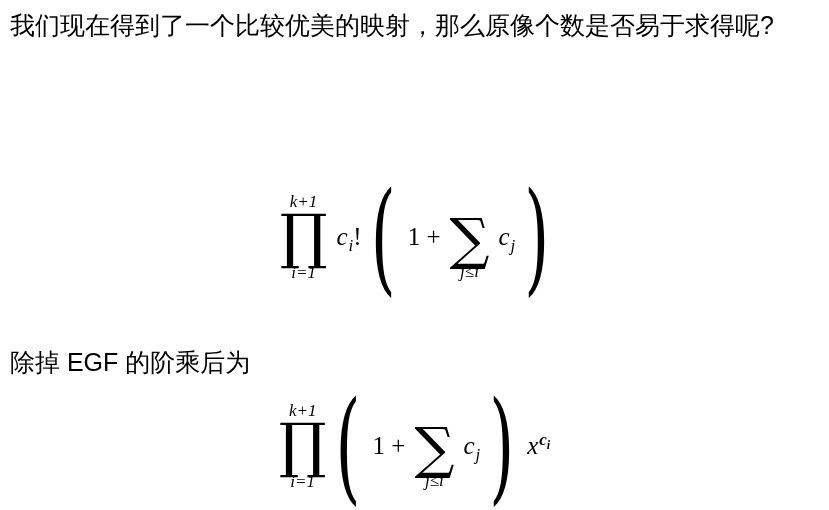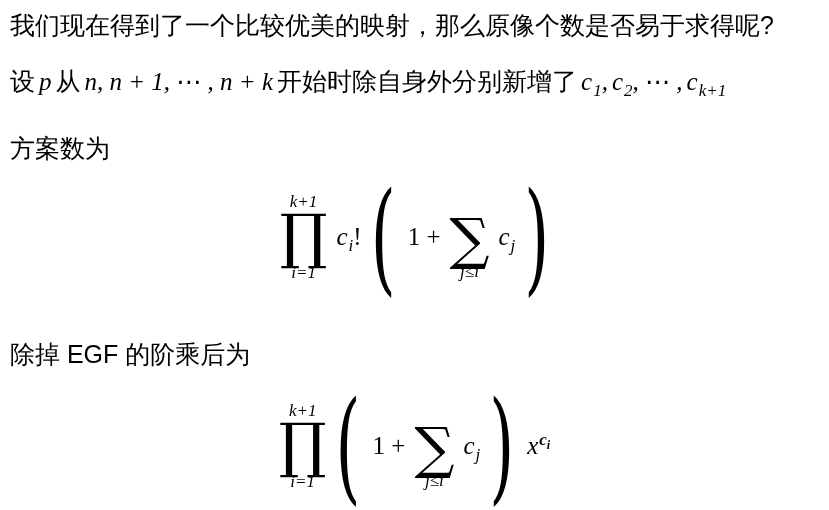--- a/index.html
+++ b/index.html
@@ -30,21 +30,21 @@
   .t25 { font-size: 25px; }
   .msub  { font-size: 17px; position: relative; top: 6px; margin-left: 1px; }
   .msup  { font-size: 17px; position: relative; top: -9px; margin-left: 1px; line-height: 1; font-weight: bold; }
   .msubsub { font-size: 12px; position: relative; top: 4px; }
 
   .textline { position: absolute; left: 10px; white-space: nowrap; line-height: 30px; }
   #line-intro   { top: 10px; }
   #line-setup-a { top: 66px; }
   #line-setup-b { top: 101px; }
   #line-scheme  { top: 133px; }
-  #line-egf     { top: 339px; }
+  #line-egf     { top: 347px; }
 
   
   .formula {
     position: absolute;
     left: 0;
     width: 829px;
     height: 102px;
     display: flex;
     justify-content: center;
     align-items: center;
@@ -87,33 +87,22 @@
   .oneplus { margin-left: 3px; }
   .xterm { margin-left: 4px; }
 </style>
 </head>
 <body>
 
 <div class="page">
 
   <div id="line-intro" class="textline zh">我们现在得到了一个比较优美的映射，那么原像个数是否易于求得呢?</div>
 
-  <div id="line-setup-a" class="textline">
-    <span class="zh">设</span>
-    <span class="mi t25">p</span>
-    <span class="zh">从</span>
-    <span class="mi t25">n, n + 1, ⋯ , n + k</span>
-    <span class="zh">开始时除自身外分别新增了</span>
-    <span class="term"><span class="mi t25">c</span><span class="mi msub">1</span><span class="mi t25">,</span>
-      <span class="mi t25">c</span><span class="mi msub">2</span><span class="mi t25">, ⋯ ,</span>
-      <span class="mi t25">c</span><span class="mi msub">k+1</span></span>
-  </div>
 
 
-  <div id="line-scheme" class="textline zh">方案数为</div>
 
   <div id="formula-1" class="formula">
     <span class="limcol">
       <span class="limit">k+1</span>
       <span class="bigop prod">∏</span>
       <span class="limit">i=1</span>
     </span>
     <span class="term"><span class="mi t25">c</span><span class="mi msub">i</span><span class="mr t25">!</span></span>
     <span class="bigparen">(</span>
     <span class="mr t25 oneplus">1 +</span>

